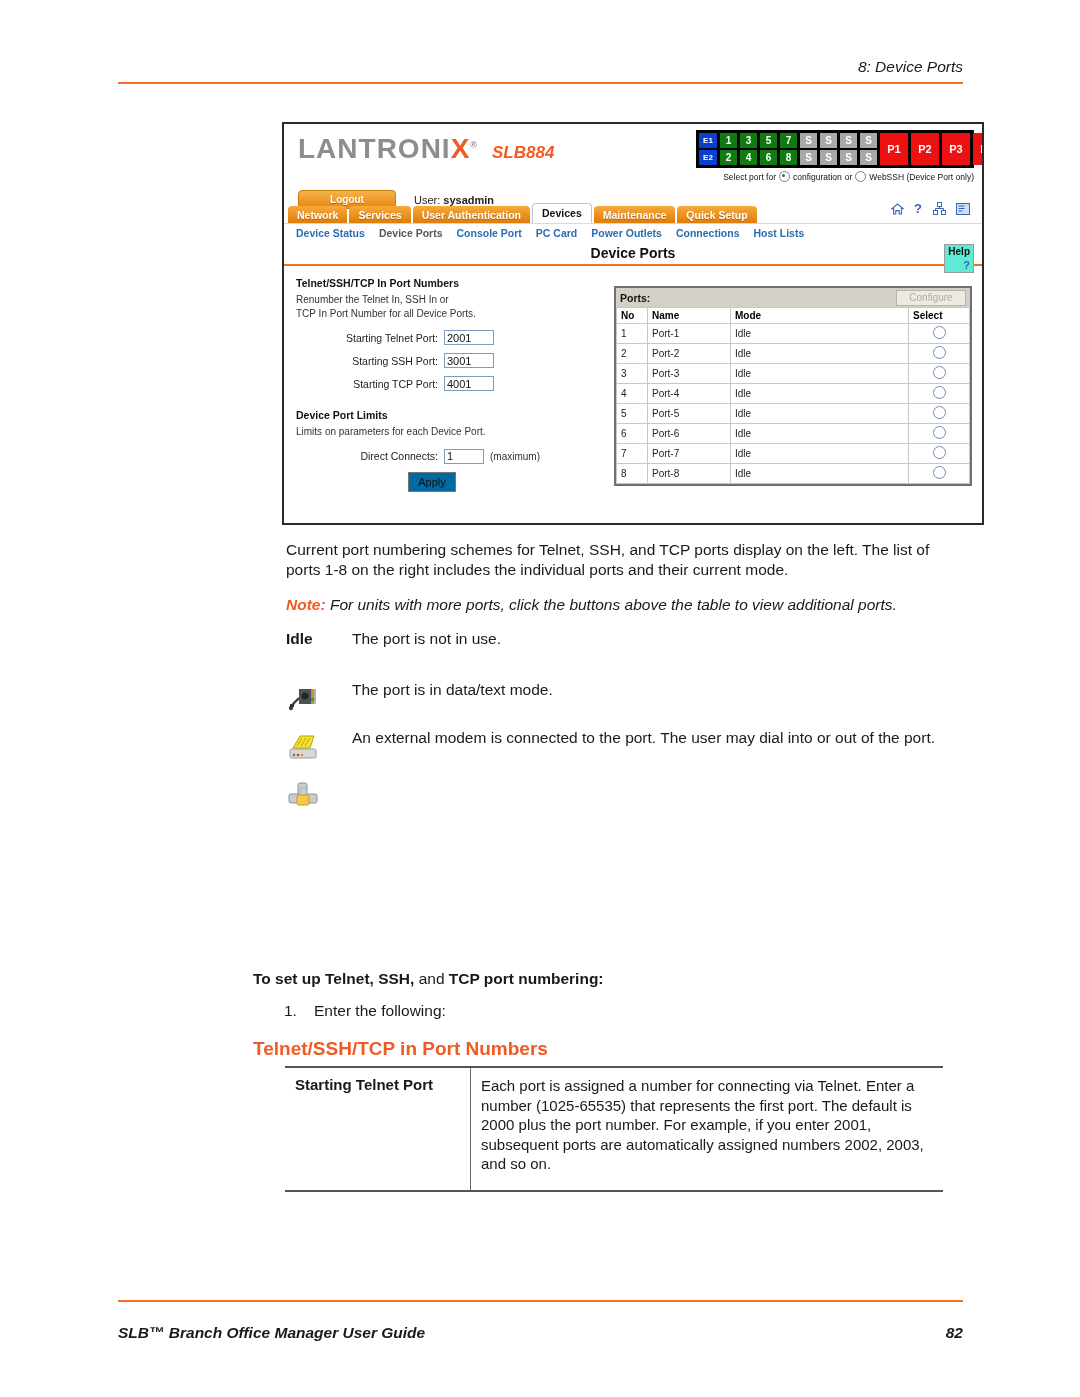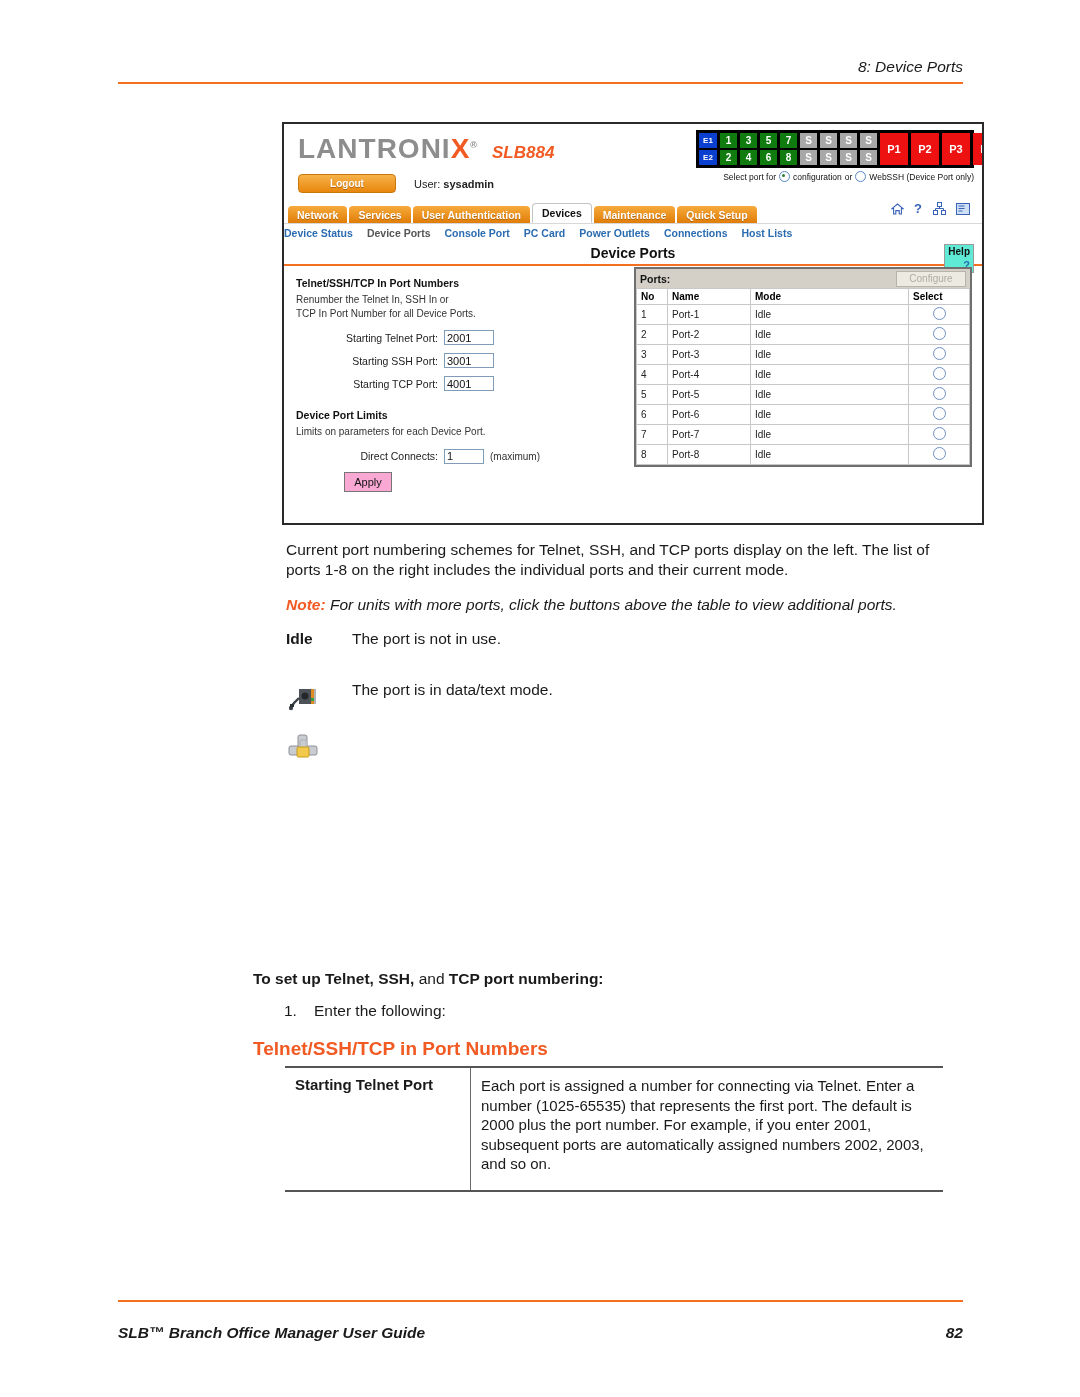--- a/index.html
+++ b/index.html
@@ -101,21 +101,21 @@
     width: 9px; height: 9px; border-radius: 50%;
     border: 1.4px solid #5a87c9; background: #fff;
     display: inline-block; position: relative; flex: none;
   }
   .radio-s.on::after {
     content:""; position:absolute; left:2px; top:2px;
     width:3px; height:3px; border-radius:50%; background:#2e7d32;
   }
 
   .userrow {
-    position: absolute; left: 14px; top: 50px;
+    position: absolute; left: 14px; top: 66px;
     display: flex; align-items: center; gap: 18px;
   }
   .btn-logout {
     width: 96px; height: 17px;
     background: linear-gradient(#f7b34a, #e8860d);
     border: 1px solid #c9780a; border-radius: 4px;
     color: #fff; font-size: 10px; font-weight: bold;
     display: flex; align-items: center; justify-content: center;
     text-shadow: 0 1px 0 rgba(120,60,0,.5);
   }
@@ -150,21 +150,21 @@
     color: #3a63b8;
   }
   .app-icons svg { display: block; }
 
   .subnav {
     position: absolute; left: 0; top: 99px; width: 100%;
     background: #ffffff;
     border-top: 1px solid #d8d8d8;
     height: 18px;
     display: flex; align-items: center; gap: 14px;
-    box-sizing: border-box;
+    padding-left: 12px; box-sizing: border-box;
     font-size: 10.5px; font-weight: bold;
   }
   .subnav a { color: #2b6cb0; text-decoration: none; }
   .subnav .cur { color: #555; }
 
   .titlebar {
     position: absolute; left: 0; top: 118px; width: 100%;
     height: 22px;
     display: flex; align-items: center; justify-content: center;
     border-bottom: 2px solid #f37021;
@@ -198,30 +198,30 @@
     border: 1px solid #7f9db9; height: 15px; font-size: 11px;
     padding: 0 2px; box-sizing: border-box;
     font-family: "Liberation Sans", sans-serif;
     color: #111; background: #fff;
   }
   .w-telnet { width: 50px; }
   .w-small { width: 40px; }
   .suffix { font-size: 10px; color: #333; margin-left: 6px;}
   .gap-block { height: 10px; }
   .btn-apply {
-    margin-left: 48px; margin-top: 8px;
+    margin-left: 112px; margin-top: 8px;
     width: 46px; height: 18px;
-    background: #f9a8d4; border: 1px solid #767676;
+    background: #0369a1; border: 1px solid #767676;
     font-size: 11px; color: #111;
     display: flex; align-items: center; justify-content: center;
     font-family: "Liberation Sans", sans-serif;
   }
 
   .right-pane {
-    flex: 1; padding: 0 10px 0 0; margin-left: 20px;
+    flex: 1; padding: 19px 10px 0 0;
   }
   .ports-panel {
     border: 2px solid #6f6f6f;
     background: #fff;
     box-sizing: border-box;
   }
   .ports-head {
     background: #d4d0c8; height: 19px;
     display: flex; align-items: center; justify-content: space-between;
     padding: 0 4px; box-sizing: border-box;
@@ -574,20 +574,35 @@
         <path d="M13 16 L8 21 L5 25" stroke="#3c4247" stroke-width="2.4" fill="none"></path>
         <circle cx="5" cy="26" r="2.2" fill="#3c4247"></circle>
         <rect x="4" y="22" width="4" height="3" fill="#2c3134"></rect>
       </svg>
     </div>
     <div class="icon-text">
       <p>The port is in data/text mode.</p>
     </div>
   </div>
 
+  <div class="icon-row">
+    <div class="icon-cell">
+      <svg class="ic" viewBox="0 0 34 34">
+        <rect x="4" y="19" width="26" height="9" rx="1.5" fill="#d8d8d8" stroke="#9a9a9a"></rect>
+        <circle cx="8" cy="25" r="1.3" fill="#2f9e44"></circle>
+        <circle cx="12" cy="25" r="1.3" fill="#e03131"></circle>
+        <circle cx="16" cy="25" r="1.3" fill="#e08b1f"></circle>
+        <path d="M7 18 L14 6 L28 6 L24 18 Z" fill="#f5e23c" stroke="#b5a400"></path>
+        <path d="M11 16 L16 8 M15 16 L20 8 M19 16 L24 8" stroke="#c8b800" stroke-width="1.4" fill="none"></path>
+      </svg>
+    </div>
+    <div class="icon-text">
+      <p>An external modem is connected to the port. The user may dial into or out of the port.</p>
+    </div>
+  </div>
 
   <div class="icon-row">
     <div class="icon-cell">
       <svg class="ic" viewBox="0 0 34 34">
         <rect x="3" y="16" width="28" height="9" rx="2" fill="#c9ccd1" stroke="#8d9196"></rect>
         <rect x="12" y="5" width="9" height="13" rx="2" fill="#c9ccd1" stroke="#8d9196"></rect>
         <path d="M14 17 v-4 a3.2 3.2 0 0 1 6.4 0 v4" fill="none" stroke="#b8bcc1" stroke-width="1.6"></path>
         <rect x="11" y="17" width="12" height="10" rx="1.5" fill="#f2c94c" stroke="#c89a16"></rect>
       </svg>
     </div>

